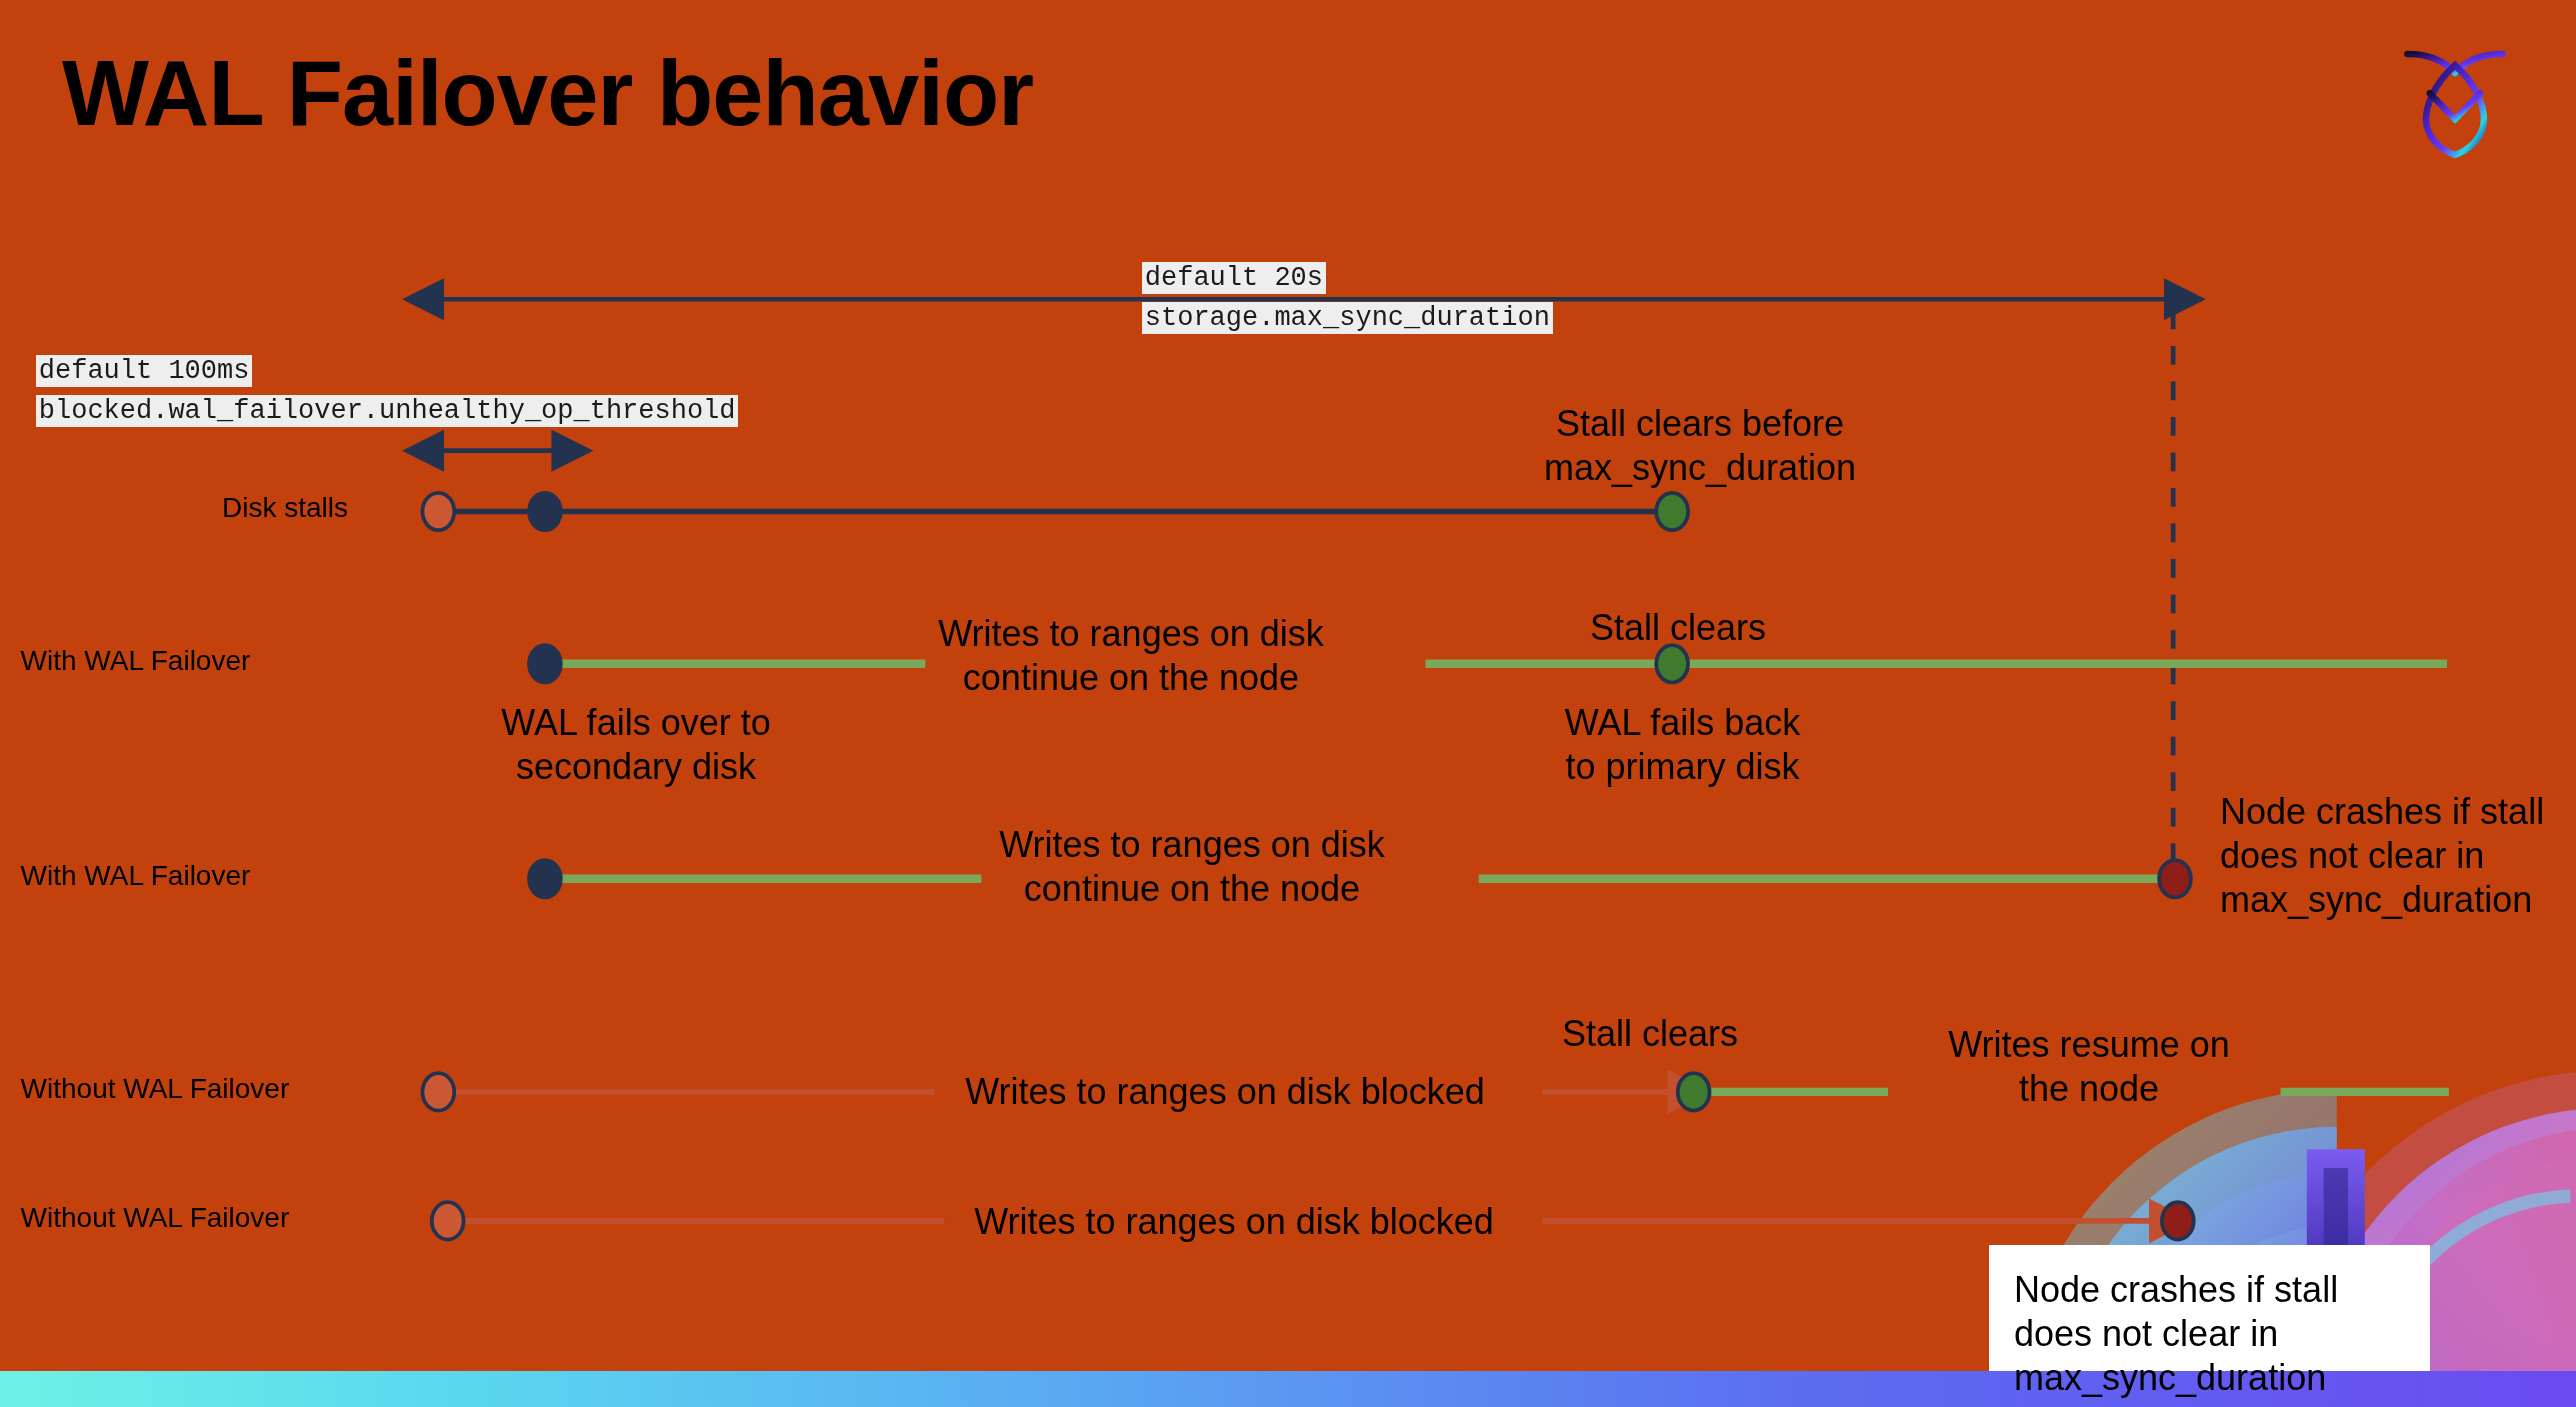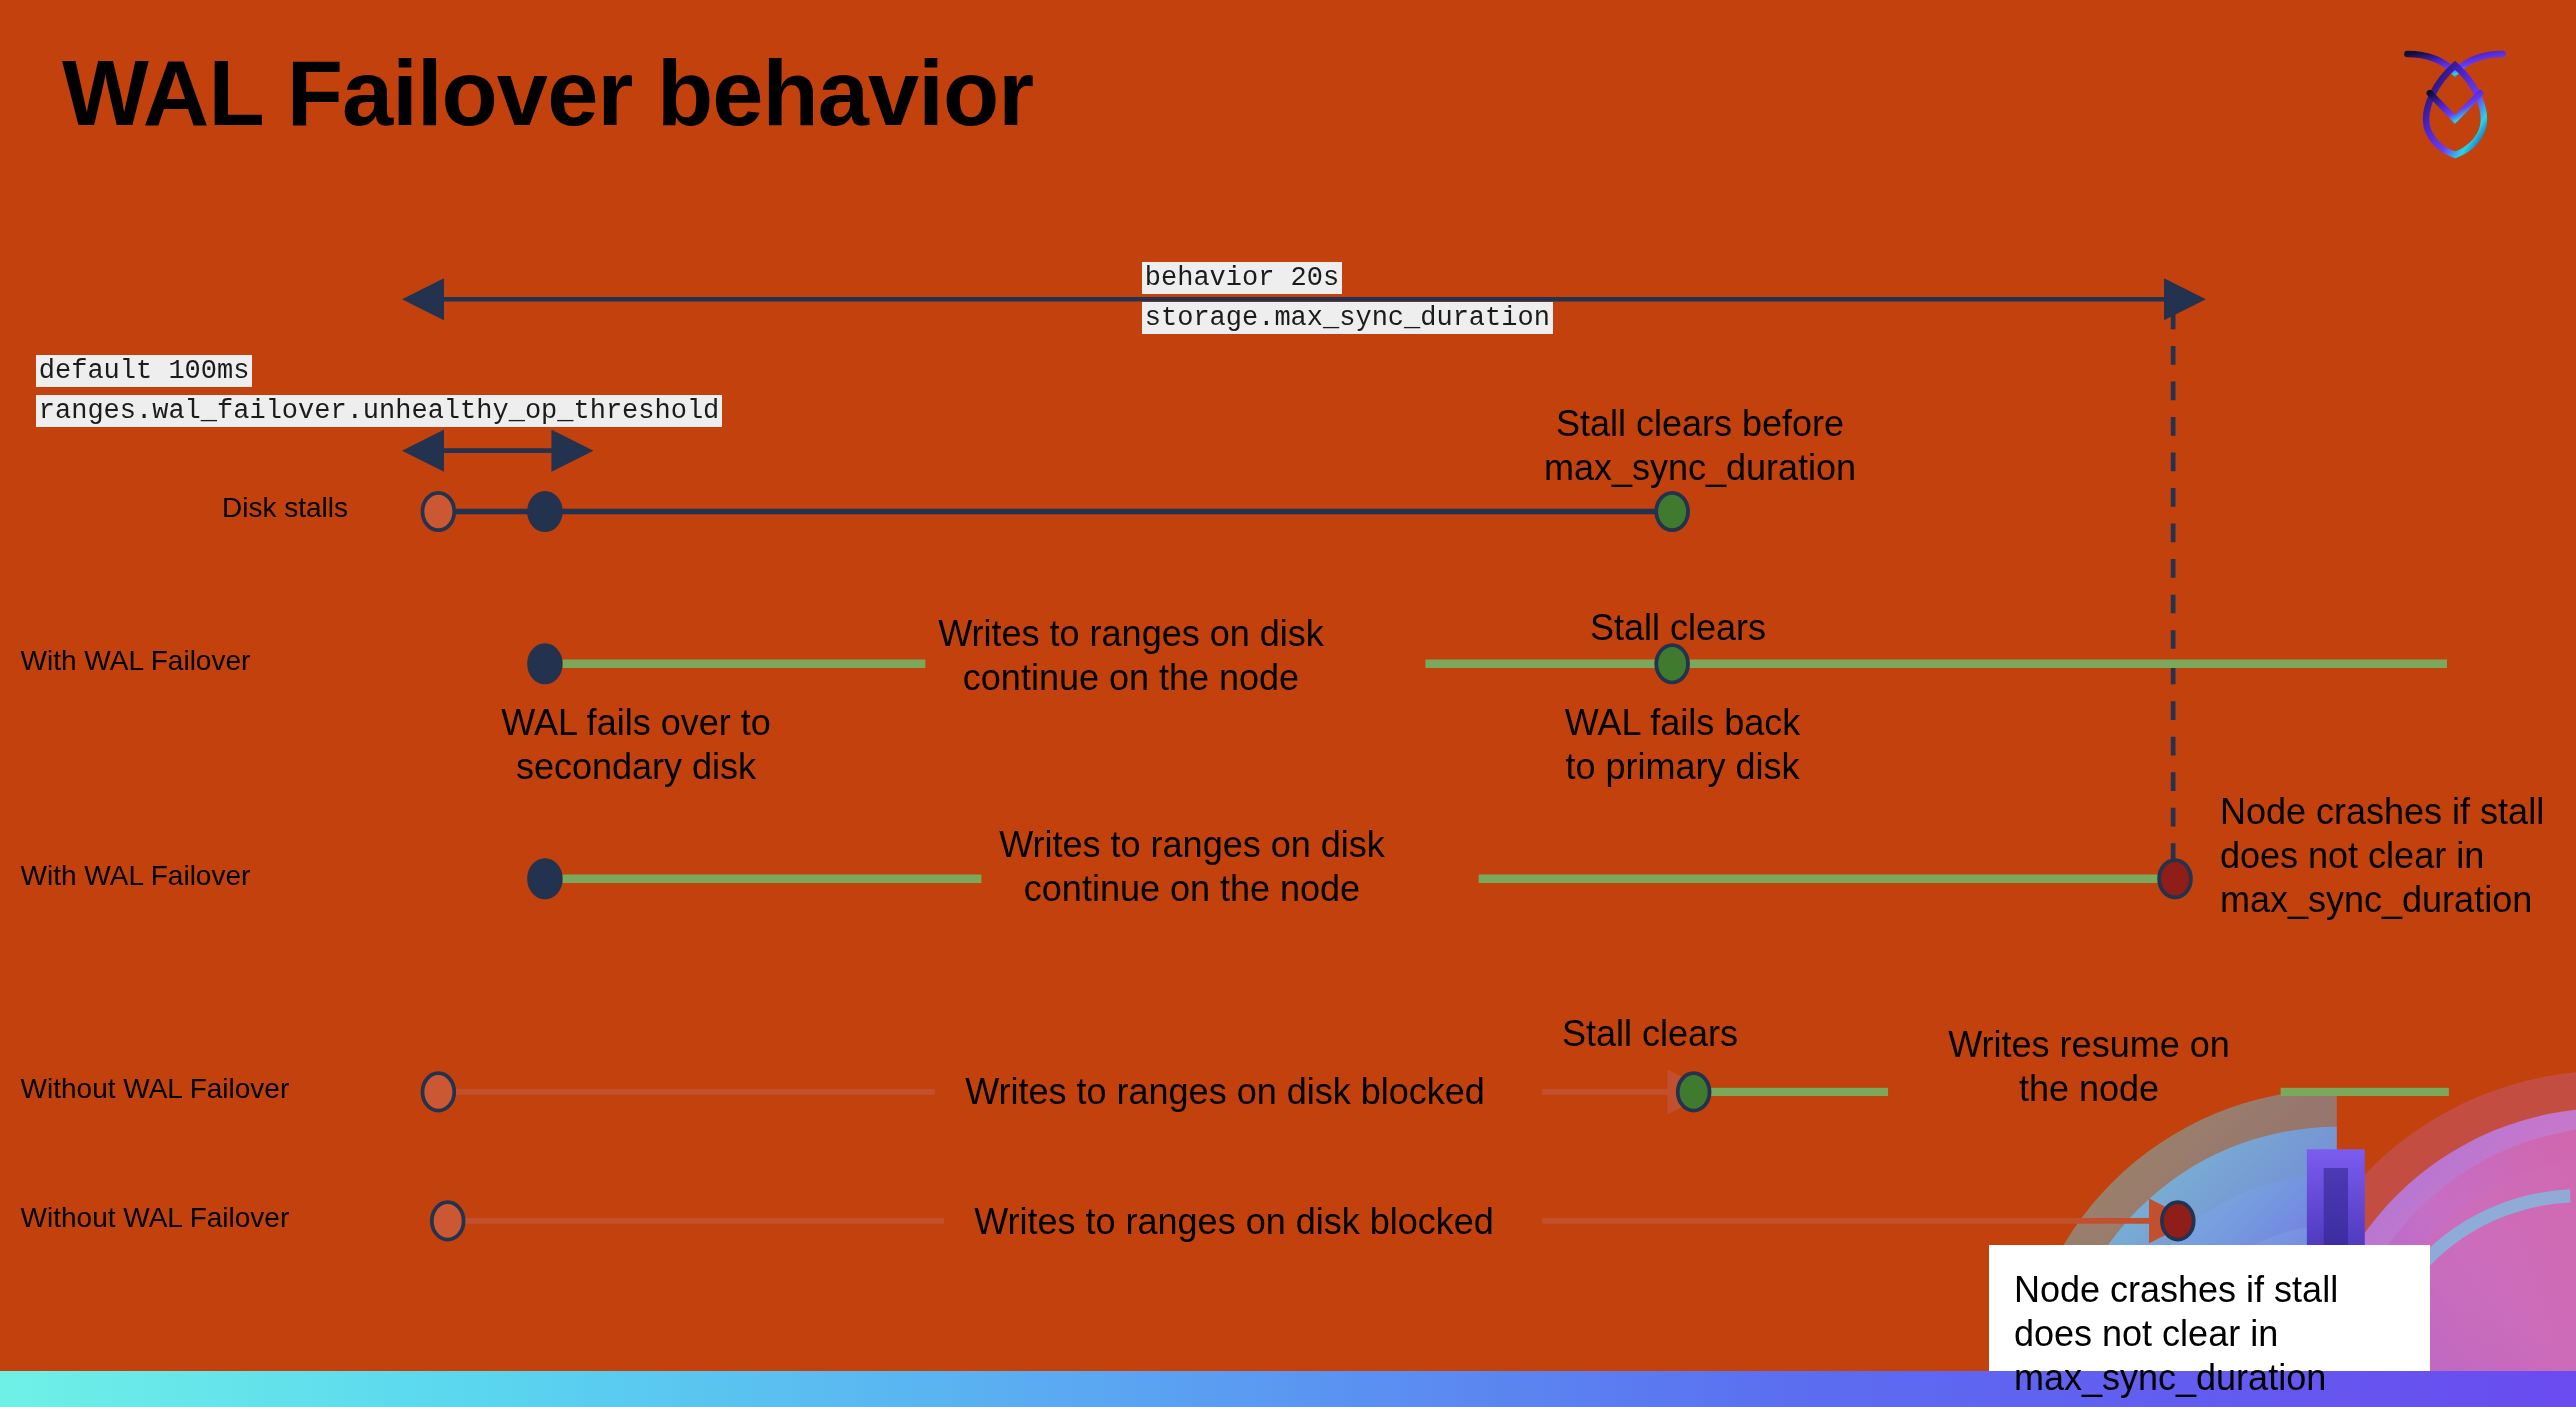--- a/index.html
+++ b/index.html
@@ -187,27 +187,27 @@
 
     <g>
       <line x1="490" y1="1306" x2="1010" y2="1306" stroke="#c2502f" stroke-width="6"></line>
       <line x1="1650" y1="1306" x2="2305" y2="1306" stroke="#c2502f" stroke-width="6" marker-end="url(#redR)"></line>
       <ellipse cx="479" cy="1306" rx="17" ry="20" fill="#cc5733" stroke="#22324f" stroke-width="4"></ellipse>
       <ellipse cx="2330" cy="1306" rx="17" ry="20" fill="#8f1d18" stroke="#22324f" stroke-width="4"></ellipse>
     </g>
   </svg>
 
   <div class="code" style="left:1142px;top:258px;text-align:left;">
-    <div><span>behavior 20s</span></div>
+    <div><span>default 20s</span></div>
     <div><span>storage.max_sync_duration</span></div>
   </div>
 
   <div class="code" style="left:36px;top:351px;text-align:left;">
     <div><span>default 100ms</span></div>
-    <div><span>ranges.wal_failover.unhealthy_op_threshold</span></div>
+    <div><span>blocked.wal_failover.unhealthy_op_threshold</span></div>
   </div>
 
   <div class="rowlabel" style="left:222px;top:492px;">Disk stalls</div>
   <div class="rowlabel" style="left:20.6px;top:645px;">With WAL Failover</div>
   <div class="rowlabel" style="left:20.6px;top:860px;">With WAL Failover</div>
   <div class="rowlabel" style="left:20.6px;top:1073px;">Without WAL Failover</div>
   <div class="rowlabel" style="left:20.6px;top:1202px;">Without WAL Failover</div>
 
   <div class="anno" style="left:1513px;top:402px;width:374px;">Stall clears before<br>max_sync_duration</div>
 

